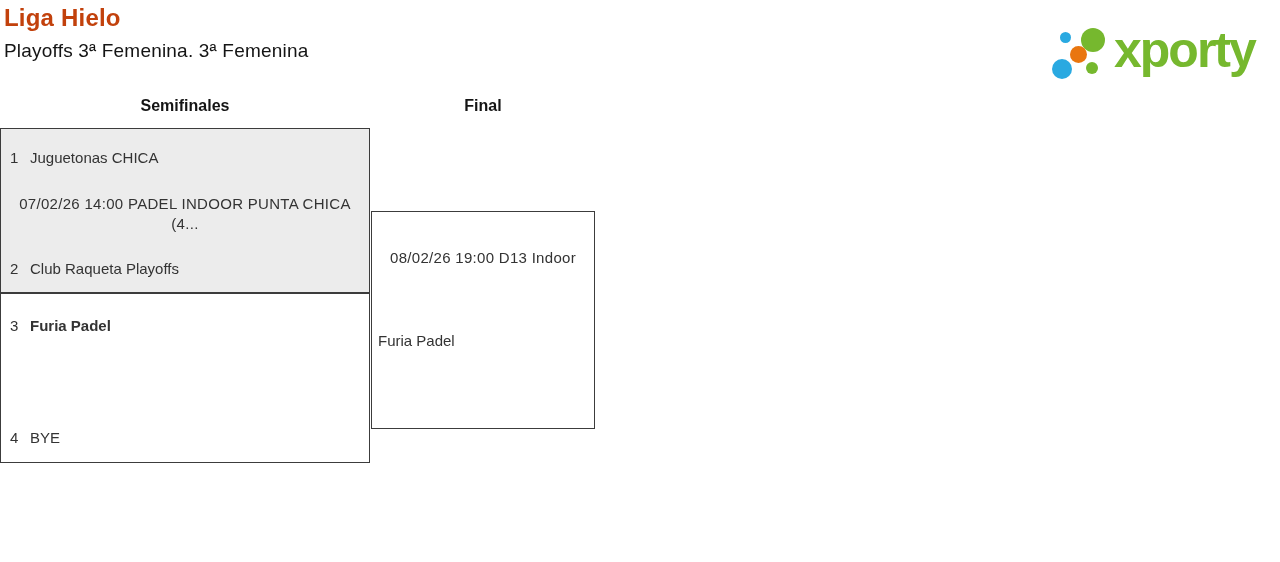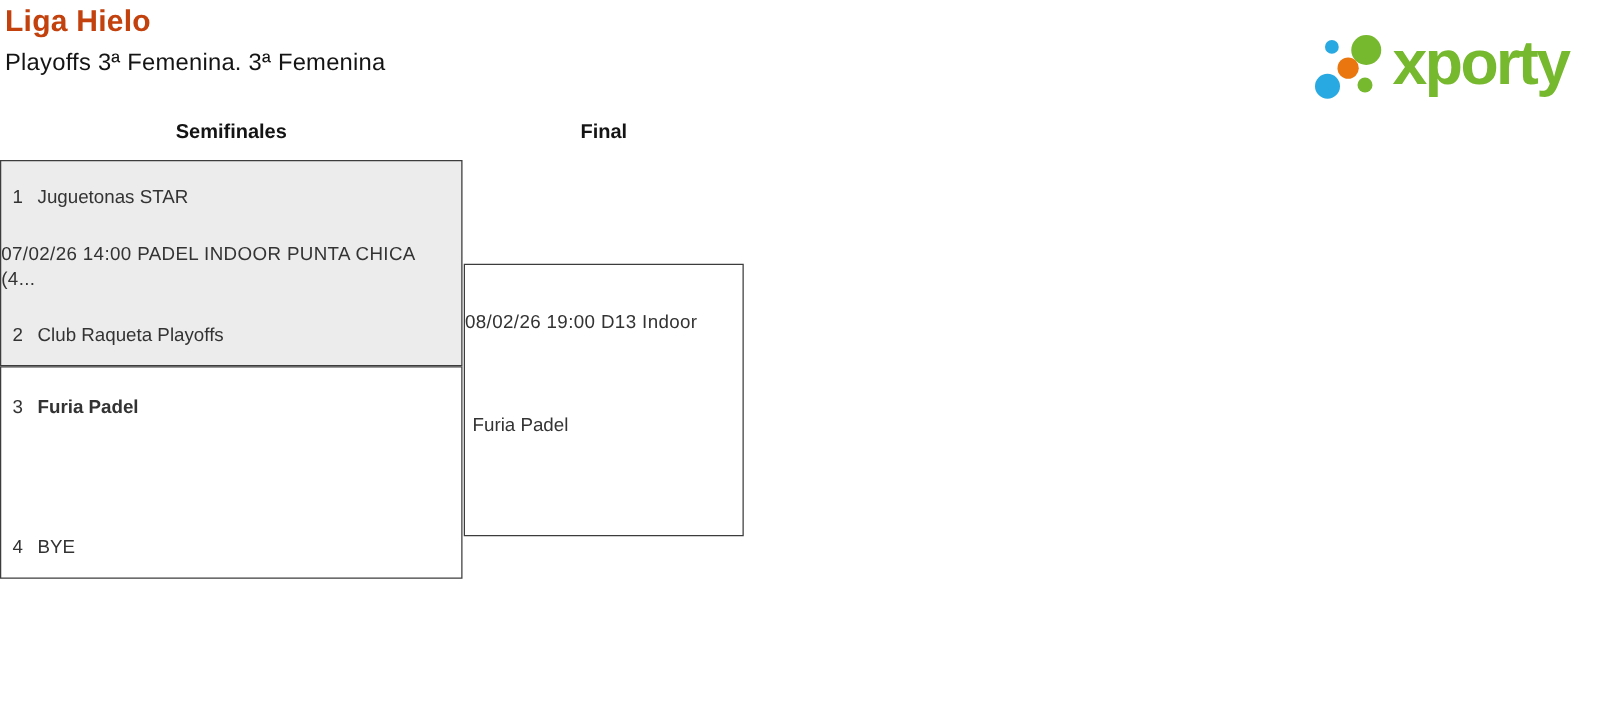--- a/index.html
+++ b/index.html
@@ -56,21 +56,21 @@
   }
   .seed { min-width: 9px; flex: 0 0 auto; }
   .winner .team-name { font-weight: 700; }
 
   .match-1 .team-a { top: 20px; }
   .match-1 .team-b { top: 131px; }
   .match-2 .team-a { top: 23px; }
   .match-2 .team-b { top: 135px; }
 
   .schedule {
-    position: absolute; left: 0; right: 0; text-align: left;
+    position: absolute; left: 0; right: 0; text-align: center;
     font-size: 15px; line-height: 20px; color: #333333; letter-spacing: 0.3px;
   }
   .match-1 .schedule { top: 65px; }
   .match-final .schedule { top: 36px; }
   .match-final .team { top: 120px; left: 6px; }
 </style>
 </head>
 <body>
 
 <div class="page">
@@ -86,21 +86,21 @@
     <span class="dot dot-green-sm"></span>
     <span class="brand">xporty</span>
   </div>
 
   <div class="round-header round-semis">Semifinales</div>
   <div class="round-header round-final">Final</div>
 
   <div class="match match-1">
     <div class="team team-a">
       <span class="seed">1</span>
-      <span class="team-name">Juguetonas STAR</span>
+      <span class="team-name">Juguetonas CHICA</span>
     </div>
     <div class="schedule">
       <div>07/02/26 14:00 PADEL INDOOR PUNTA CHICA</div>
       <div>(4...</div>
     </div>
     <div class="team team-b">
       <span class="seed">2</span>
       <span class="team-name">Club Raqueta Playoffs</span>
     </div>
   </div>

